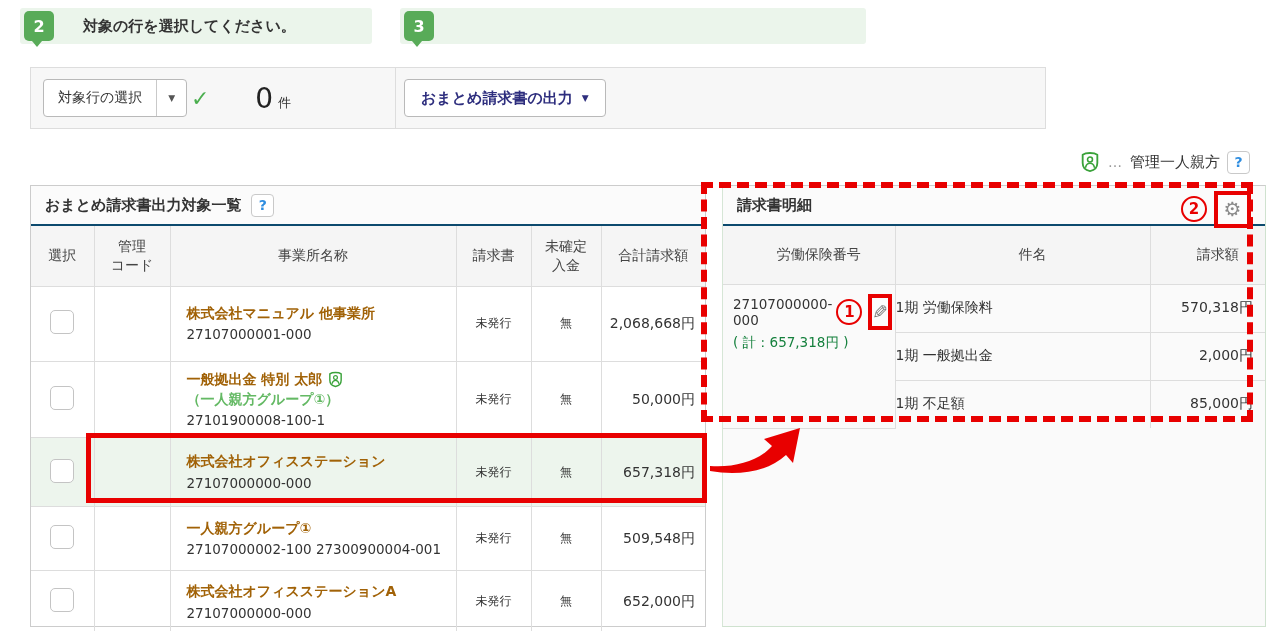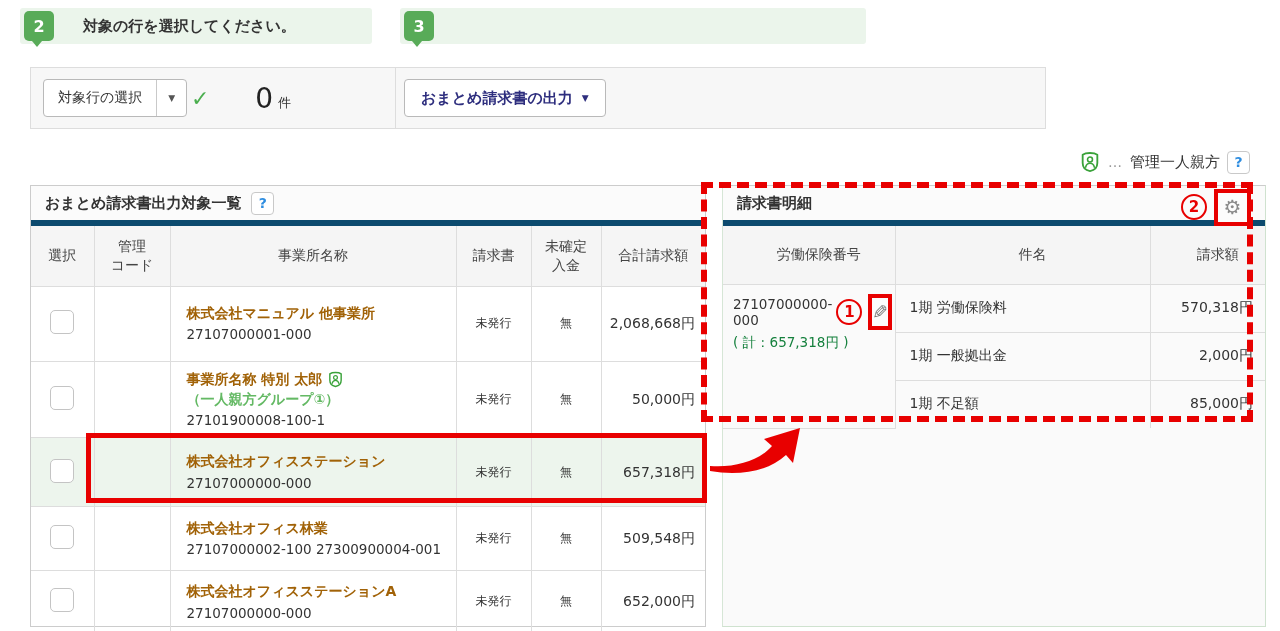--- a/index.html
+++ b/index.html
@@ -29,21 +29,21 @@
   .caret-navy { font-size:9px; color:#2e2e7e; }
 
   
   .legend { position:absolute; top:148px; right:30px; height:28px; display:flex; align-items:center; gap:7px; }
   .legend .dots { color:#999; font-size:14px; letter-spacing:1px; }
   .legend .lbl { font-size:15px; color:#333; }
   .helpbox { width:23px; height:23px; border:1px solid #c9c9c9; border-radius:4px; background:#fff; color:#2e8de0; font-weight:bold; font-size:14px; display:flex; align-items:center; justify-content:center; cursor:pointer; }
 
   
   .ltable-wrap { position:absolute; left:30px; top:185px; width:676px; height:442px; border:1px solid #ccc; background:#fff; }
-  .panel-titlebar { height:40px; background:#fbfbfb; border-bottom:6px solid #0c4a6e; display:flex; align-items:center; padding:0 14px; gap:10px; overflow:visible; }
+  .panel-titlebar { height:40px; background:#fbfbfb; border-bottom:2px solid #0c4a6e; display:flex; align-items:center; padding:0 14px; gap:10px; overflow:visible; }
   .panel-title { font-weight:bold; font-size:15px; color:#333; }
   table.grid { border-collapse:collapse; table-layout:fixed; width:100%; }
   .grid th { background:#f5f5f5; font-weight:normal; font-size:14px; color:#444; white-space:pre-line; text-align:center; vertical-align:middle; line-height:1.35; }
   .grid th, .grid td { border:1px solid #ddd; }
   .grid tr > *:first-child { border-left:0; }
   .grid tr > *:last-child { border-right:0; }
   .grid thead th { border-top:0; }
   .lgrid thead th { height:60px; }
   .grid tbody tr:last-child td { border-bottom:0; }
   td.chk { text-align:center; vertical-align:middle; }
@@ -57,21 +57,21 @@
   tr.hl td { background:#edf5ed; }
 
   .rpanel { position:absolute; left:722px; top:185px; width:544px; height:442px; background:#fafafa; border-top:1px solid #ccc; border-right:1px solid #cfe2cf; border-bottom:1px solid #cfe2cf; border-left:1px solid #d6e6d6; }
   .rpanel .panel-titlebar { justify-content:space-between; }
   .title-icons { display:flex; align-items:center; gap:7px; position:relative; top:4px; z-index:18; }
   .rgrid thead th { height:58px;padding-left:20px; }
   .rgrid tbody tr { height:48px; }
   td.ins { vertical-align:top; padding:9px 4px 8px 10px; }
   .ins-line { display:flex; align-items:center; gap:4px; font-size:13.5px; color:#333; }
   .ins-total { font-size:13.5px; margin-top:4px; color:#15803d; }
-  td.item-name { padding-left:14px; vertical-align:middle; font-size:14px; }
+  td.item-name { vertical-align:middle; font-size:14px; }
   td.item-amt { text-align:right; padding-right:12px; vertical-align:middle; font-size:14px; }
 
   
   .circ { display:inline-flex; width:26px; height:26px; min-width:26px; border:2.5px solid #e80000; border-radius:50%; color:#e80000; font-weight:bold; font-size:15px; align-items:center; justify-content:center; background:transparent; }
   .redbox { display:inline-flex; align-items:center; justify-content:center; border:4px solid #e80000; background:#fcfcfc; cursor:pointer; }
   .pencilbox { width:36px; height:36px; margin-left:2px; }
   .pencil { color:#777; font-size:19px; transform:scaleX(-1); display:inline-block; }
   .gearbox { width:37px; height:37px; }
   .gear { color:#8a8a8a; font-size:20px; font-weight:bold; }
   .red-row-box { position:absolute; left:86px; top:433px; width:621px; height:70px; border:5px solid #e80000; z-index:15; pointer-events:none; }
@@ -163,21 +163,21 @@
           </td>
           <td class="center">未発行</td>
           <td class="center">無</td>
           <td class="amount">2,068,668円</td>
         </tr>
         <tr style="height:72px">
           <td class="chk"><span class="checkbox"></span></td>
           <td></td>
           <td class="namecell">
             <div class="nm">
-              <span>事業所名称 特別 太郎</span>
+              <span>一般拠出金 特別 太郎</span>
               <svg class="shield" viewBox="0 0 24 24" width="17" height="17">
                 <path d="M12 2.2 C15.4 2.2 18.4 2.9 20 4 L20 13.2 C20 18.4 16.4 21.2 12 21.9 C7.6 21.2 4 18.4 4 13.2 L4 4 C5.6 2.9 8.6 2.2 12 2.2 Z" fill="none" stroke="#3aa23a" stroke-width="2" stroke-linejoin="round"></path>
                 <circle cx="12" cy="9.3" r="2.7" fill="none" stroke="#3aa23a" stroke-width="1.7"></circle>
                 <path d="M7.3 17.6 C7.9 14.6 9.8 13.3 12 13.3 C14.2 13.3 16.1 14.6 16.7 17.6" fill="none" stroke="#3aa23a" stroke-width="1.7" stroke-linecap="round"></path>
               </svg>
             </div>
             <div class="grp">（一人親方グループ①）</div>
             <div class="cd">27101900008-100-1</div>
           </td>
           <td class="center">未発行</td>
@@ -192,21 +192,21 @@
             <div class="cd">27107000000-000</div>
           </td>
           <td class="center">未発行</td>
           <td class="center">無</td>
           <td class="amount">657,318円</td>
         </tr>
         <tr style="height:64px">
           <td class="chk"><span class="checkbox"></span></td>
           <td></td>
           <td class="namecell">
-            <div class="nm">株式会社オフィス林業</div>
+            <div class="nm">一人親方グループ①</div>
             <div class="cd">27107000002-100 27300900004-001</div>
           </td>
           <td class="center">未発行</td>
           <td class="center">無</td>
           <td class="amount">509,548円</td>
         </tr>
         <tr style="height:62px">
           <td class="chk"><span class="checkbox"></span></td>
           <td></td>
           <td class="namecell">

